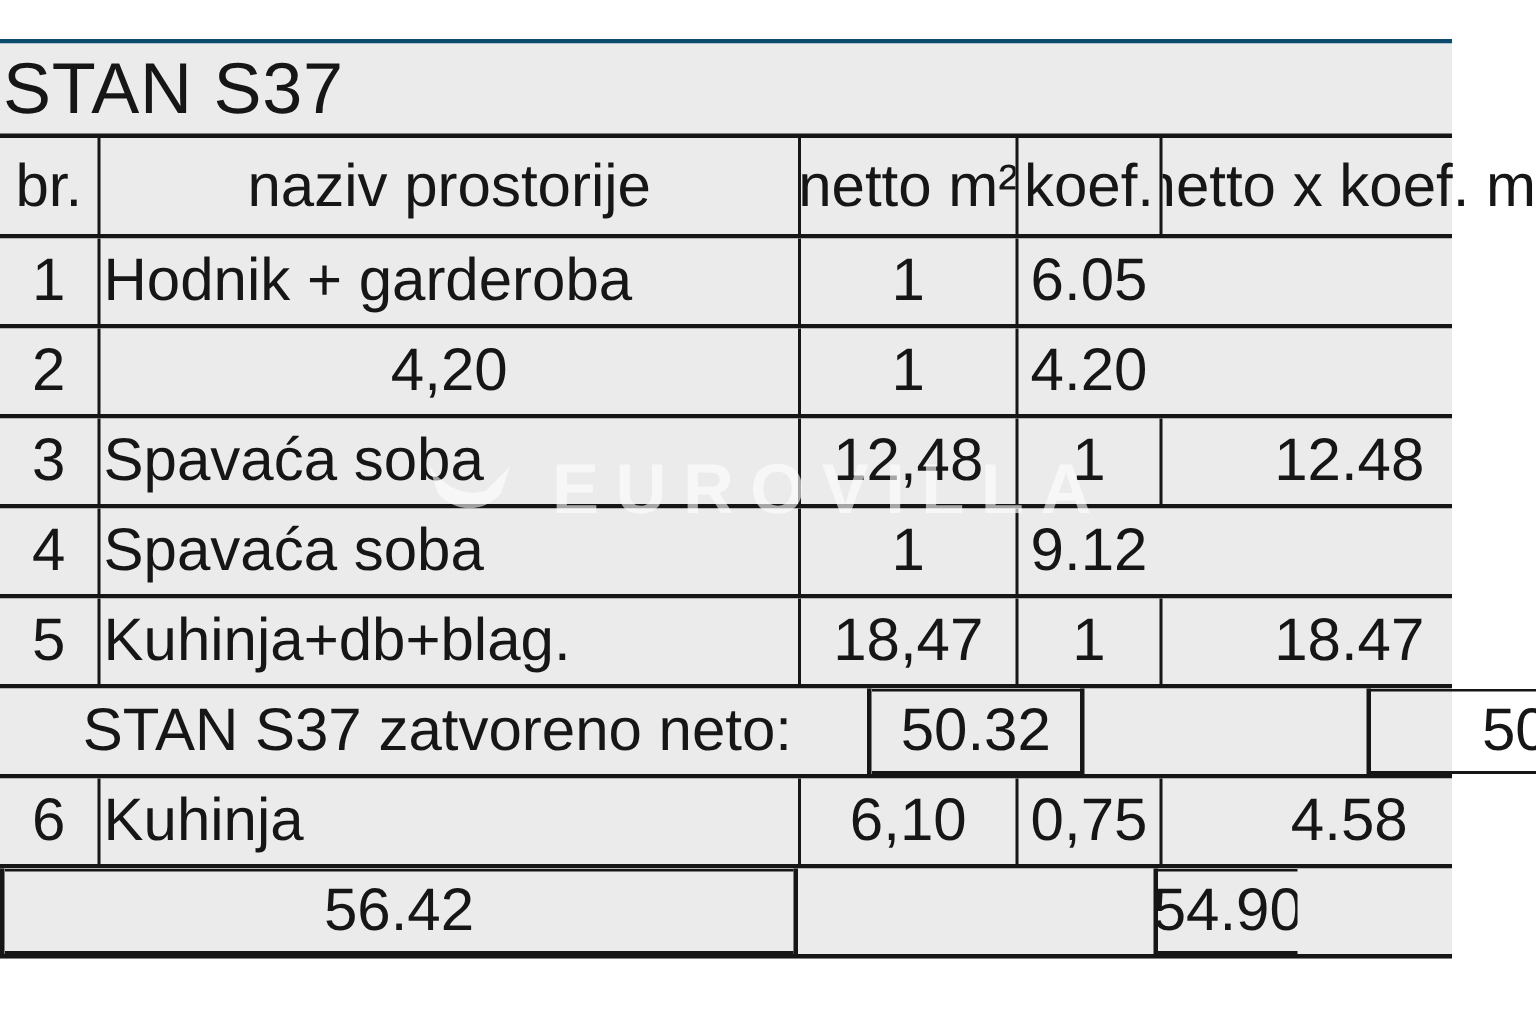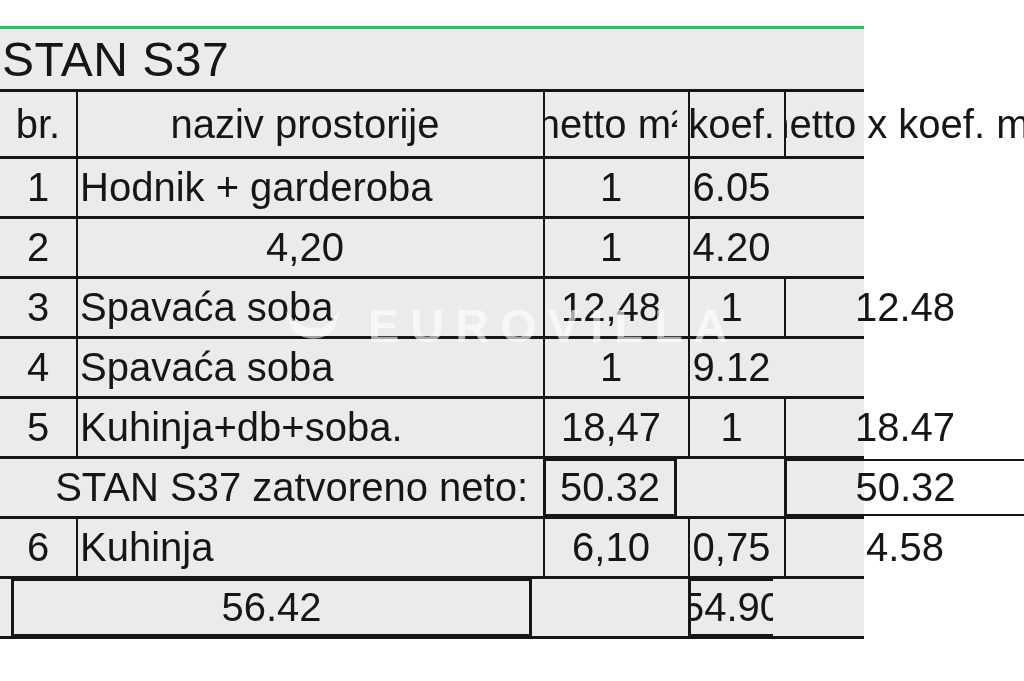--- a/index.html
+++ b/index.html
@@ -10,22 +10,22 @@
     background: #ffffff;
     overflow: hidden;
     font-family: "Liberation Sans", sans-serif;
     color: #161616;
   }
 
   .sheet {
     position: absolute;
     left: 0;
     top: 26px;
-    width: 864px;
-    border-top: 3px solid #22c55e;
+    width: 968px;
+    border-top: 3px solid #0c4a6e;
     background: #ebebeb;
   }
 
   .title-row {
     height: 60px;
     display: flex;
     align-items: center;
     padding-left: 2px;
     font-size: 48px;
     letter-spacing: 0.5px;
@@ -34,31 +34,31 @@
   }
 
   .grid-row {
     display: grid;
     grid-template-columns: 65px 467px 145px 96px 251px;
     border-bottom: 3px solid #161616;
     background: #ebebeb;
   }
   .grid-row.summary {
     grid-template-columns: 532px 145px 96px 251px;
+    gap: 46px;
   }
 
   .cell {
     display: flex;
     align-items: center;
     justify-content: center;
     font-size: 40px;
     height: 57px;
     overflow: hidden;
     white-space: nowrap;
-    margin-left: 11px;
   }
   .header .cell { height: 64px; }
   .cell.name {
     justify-content: flex-start;
     padding-left: 2px;
   }
   .cell.bl { border-left: 2px solid #161616; }
   .cell.label {
     justify-content: flex-end;
     padding-right: 4px;
@@ -143,21 +143,21 @@
 
     <div class="grid-row">
       <div class="cell">4</div>
       <div class="cell bl name">Spavaća soba</div>
       <div class="cell bl">1</div>
       <div class="cell bl">9.12</div>
     </div>
 
     <div class="grid-row">
       <div class="cell">5</div>
-      <div class="cell bl name">Kuhinja+db+soba.</div>
+      <div class="cell bl name">Kuhinja+db+blag.</div>
       <div class="cell bl">18,47</div>
       <div class="cell bl">1</div>
       <div class="cell bl">18.47</div>
     </div>
 
     <div class="grid-row summary">
       <div class="cell label">STAN S37 zatvoreno neto:</div>
       <div class="cell boxed">50.32</div>
       <div class="cell koef-empty"></div>
       <div class="cell result-boxed">50.32</div>

